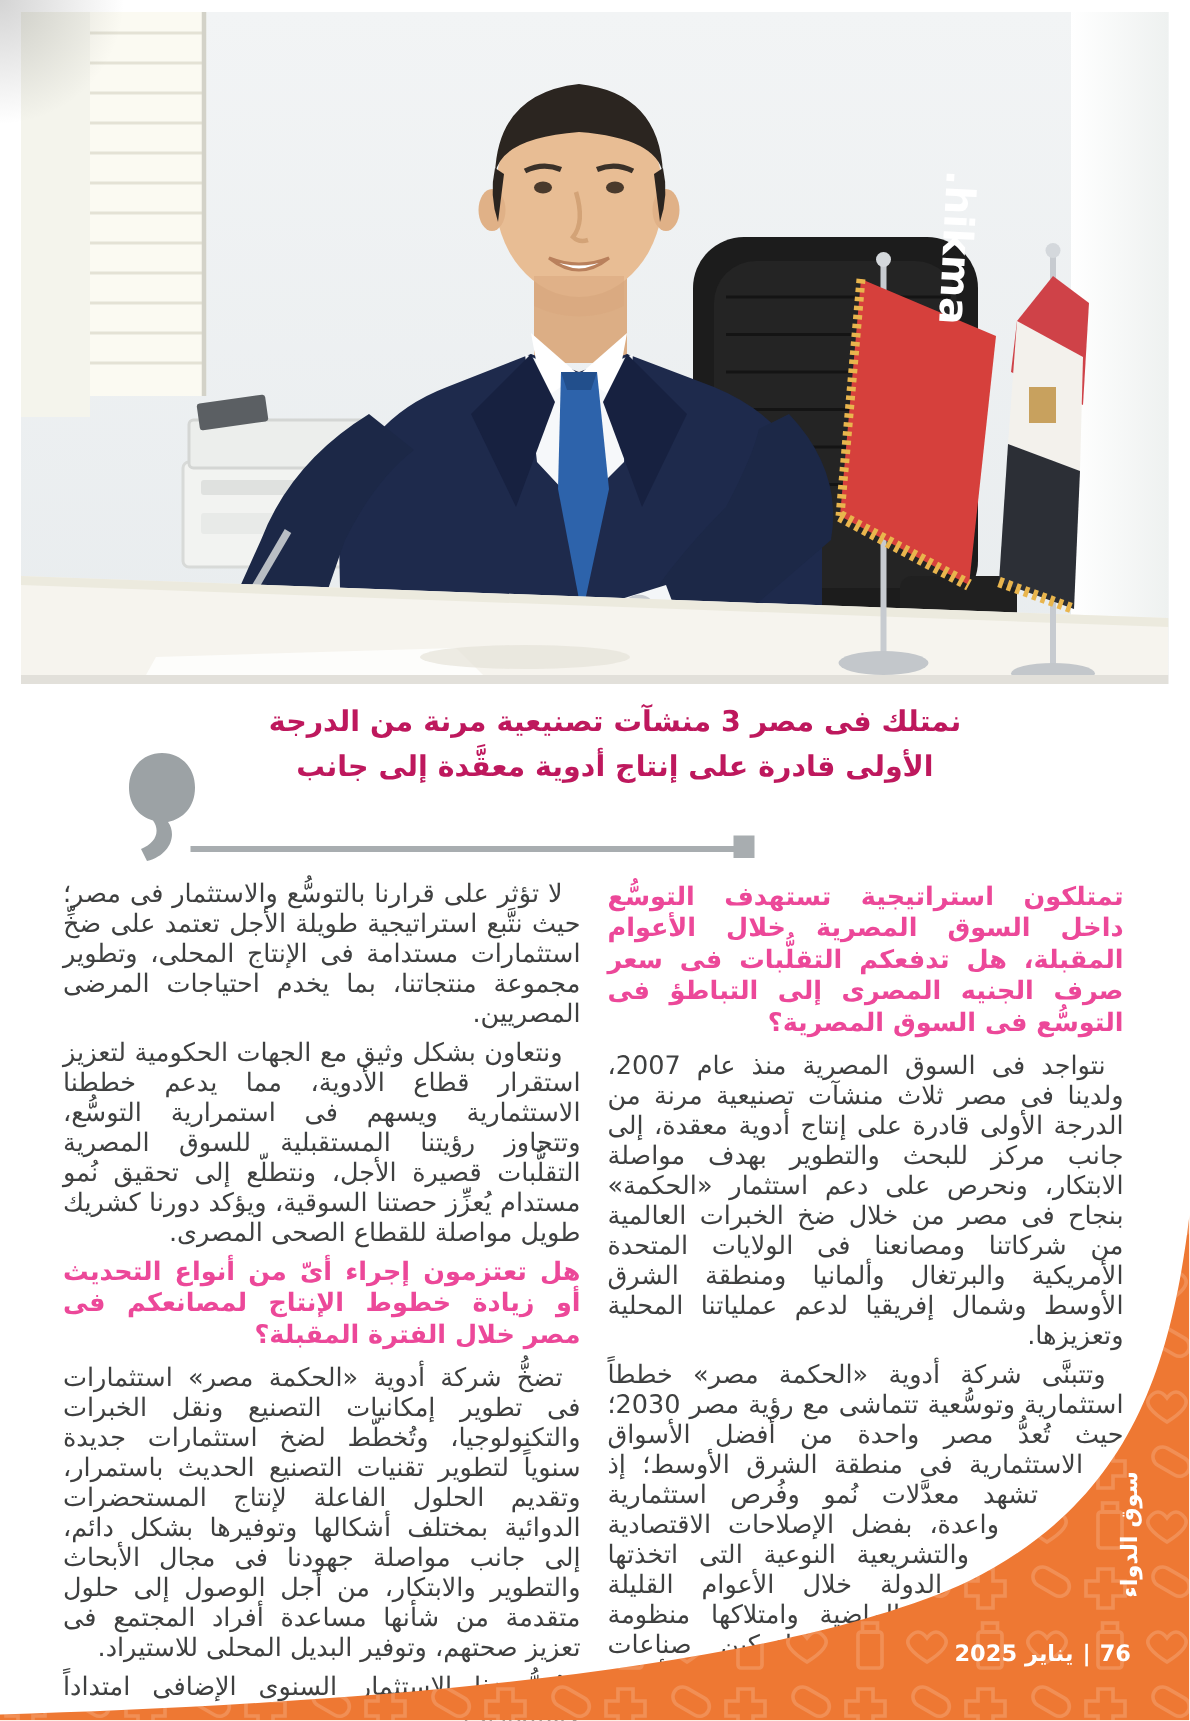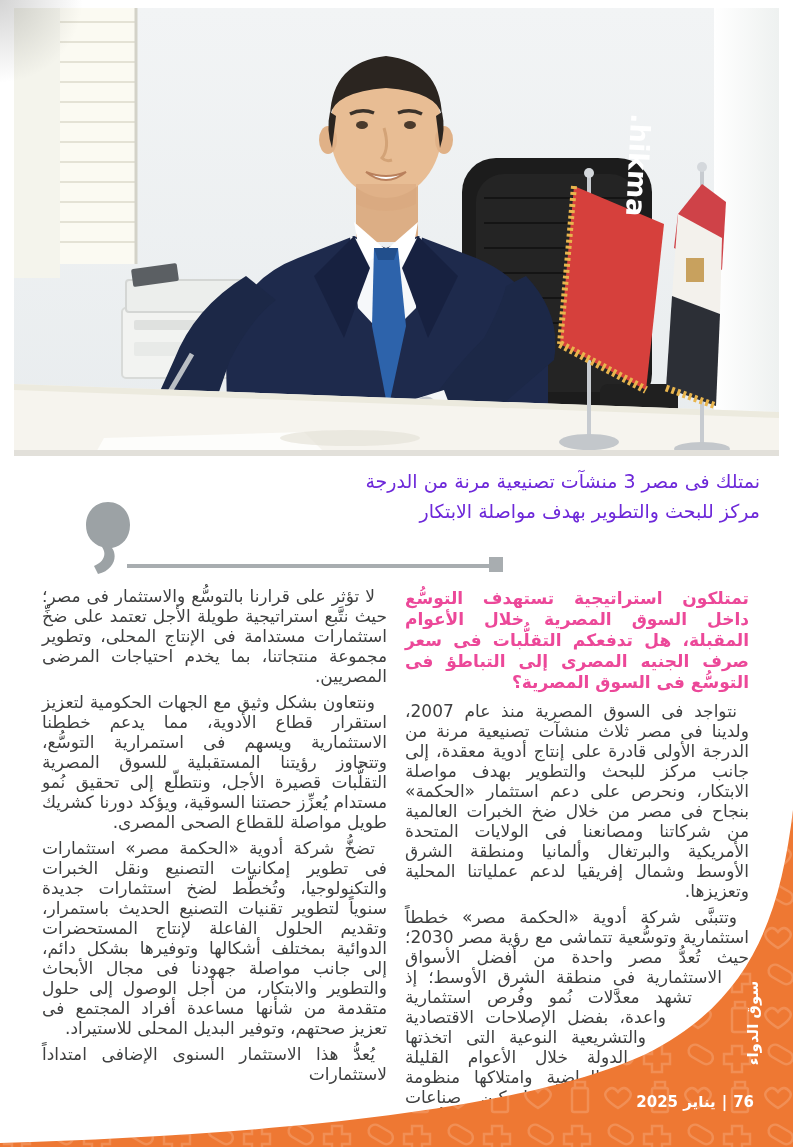--- a/index.html
+++ b/index.html
@@ -10,21 +10,21 @@
   }
   .corner-shade{
     position:absolute;left:0;top:0;width:90px;height:90px;
     background:radial-gradient(circle at 0 0, rgba(60,60,60,.22), rgba(60,60,60,0) 65%);
     pointer-events:none;
   }
   
   .photo-wrap{position:absolute;left:14px;top:8px;width:765px;height:448px;background:#eef1f2;}
   
   .quote-block{position:absolute;left:60px;top:466px;width:700px;direction:rtl;}
-  .quote-text{color:#6d28d9;font-weight:normal;font-size:19px;line-height:30px;}
+  .quote-text{color:#be185d;font-weight:bold;font-size:19px;line-height:30px;text-align:center;}
   .quote-mark{position:absolute;left:84px;top:500px;width:48px;height:76px;}
   .quote-rule{position:absolute;left:127px;top:564px;width:371px;height:4px;background:#a8adb0;}
   .quote-square{position:absolute;left:489px;top:557px;width:14px;height:15px;background:#a8adb0;}
   
   .columns{
     position:absolute;left:42px;top:586px;width:708px;height:540px;
     display:flex;flex-direction:row;direction:rtl;gap:18px;
   }
   .col{flex:1 1 0;direction:rtl;color:#3f4040;font-size:17px;line-height:20px;text-align:justify;}
   .para{margin:0 0 6px 0;text-indent:12px;}
@@ -191,21 +191,21 @@
 </div>
 
 <svg class="quote-mark" viewBox="0 0 48 76">
   <path d="M24,2 C37,2 46,12 46,25 C46,38 38,46 28,48 C34,56 30,70 14,74 L10,66 C20,62 23,54 18,47 C8,44 2,36 2,25 C2,12 11,2 24,2 Z" fill="#9ca2a5"></path>
 </svg>
 <div class="quote-rule"></div>
 <div class="quote-square"></div>
 <div class="quote-block">
   <div class="quote-text">
       <div>نمتلك فى مصر 3 منشآت تصنيعية مرنة من الدرجة</div>
-      <div>مركز للبحث والتطوير بهدف مواصلة الابتكار</div>
+      <div>الأولى قادرة على إنتاج أدوية معقَّدة إلى جانب</div>
     </div>
 </div>
 
 <div class="columns">
   <div class="col">
     <div class="curve-spacer cs0"></div>
     <div class="curve-spacer cs1"></div>
     <div class="curve-spacer cs2"></div>
     <div class="curve-spacer cs3"></div>
     <div class="curve-spacer cs4"></div>
@@ -215,20 +215,21 @@
         <p class="para question">تمتلكون استراتيجية تستهدف التوسُّع داخل السوق المصرية خلال الأعوام المقبلة، هل تدفعكم التقلُّبات فى سعر صرف الجنيه المصرى إلى التباطؤ فى التوسُّع فى السوق المصرية؟</p>
         <p class="para answer">نتواجد فى السوق المصرية منذ عام 2007، ولدينا فى مصر ثلاث منشآت تصنيعية مرنة من الدرجة الأولى قادرة على إنتاج أدوية معقدة، إلى جانب مركز للبحث والتطوير بهدف مواصلة الابتكار، ونحرص على دعم استثمار «الحكمة» بنجاح فى مصر من خلال ضخ الخبرات العالمية من شركاتنا ومصانعنا فى الولايات المتحدة الأمريكية والبرتغال وألمانيا ومنطقة الشرق الأوسط وشمال إفريقيا لدعم عملياتنا المحلية وتعزيزها.</p>
         <p class="para answer">وتتبنَّى شركة أدوية «الحكمة مصر» خططاً استثمارية وتوسُّعية تتماشى مع رؤية مصر 2030؛ حيث تُعدُّ مصر واحدة من أفضل الأسواق الاستثمارية فى منطقة الشرق الأوسط؛ إذ تشهد معدَّلات نُمو وفُرص استثمارية واعدة، بفضل الإصلاحات الاقتصادية والتشريعية النوعية التى اتخذتها الدولة خلال الأعوام القليلة الماضية وامتلاكها منظومة متكاملة لتمكين صناعات حيوية مثل صناعة الأدوية، مما يسهم فى تنويع الاقتصاد وتعزيز مرونته وتوفير فرص عمل للكفاءات المحلية المدرَّبة والمتمكّنة، ورغم التحديات المرتبطة بتقلُّبات سعر صرف الجنيه المصرى فإن التزامنا تجاه السوق المصرية يظل قوياً وثابتاً.</p>
         <p class="para answer">ندرك أن مثل هذه التقلُّبات قد تفرض ضغوطاً مالية وتشغيلية، ولكنها</p>
       </div>
   </div>
   <div class="col">
     <div>
         <p class="para answer">لا تؤثر على قرارنا بالتوسُّع والاستثمار فى مصر؛ حيث نتَّبع استراتيجية طويلة الأجل تعتمد على ضخِّ استثمارات مستدامة فى الإنتاج المحلى، وتطوير مجموعة منتجاتنا، بما يخدم احتياجات المرضى المصريين.</p>
         <p class="para answer">ونتعاون بشكل وثيق مع الجهات الحكومية لتعزيز استقرار قطاع الأدوية، مما يدعم خططنا الاستثمارية ويسهم فى استمرارية التوسُّع، وتتجاوز رؤيتنا المستقبلية للسوق المصرية التقلُّبات قصيرة الأجل، ونتطلّع إلى تحقيق نُمو مستدام يُعزِّز حصتنا السوقية، ويؤكد دورنا كشريك طويل مواصلة للقطاع الصحى المصرى.</p>
+        <p class="para question">هل تعتزمون إجراء أىّ من أنواع التحديث أو زيادة خطوط الإنتاج لمصانعكم فى مصر خلال الفترة المقبلة؟</p>
         <p class="para answer">تضخُّ شركة أدوية «الحكمة مصر» استثمارات فى تطوير إمكانيات التصنيع ونقل الخبرات والتكنولوجيا، وتُخطّط لضخ استثمارات جديدة سنوياً لتطوير تقنيات التصنيع الحديث باستمرار، وتقديم الحلول الفاعلة لإنتاج المستحضرات الدوائية بمختلف أشكالها وتوفيرها بشكل دائم، إلى جانب مواصلة جهودنا فى مجال الأبحاث والتطوير والابتكار، من أجل الوصول إلى حلول متقدمة من شأنها مساعدة أفراد المجتمع فى تعزيز صحتهم، وتوفير البديل المحلى للاستيراد.</p>
         <p class="para answer">يُعدُّ هذا الاستثمار السنوى الإضافى امتداداً لاستثمارات</p>
       </div>
   </div>
 </div>
 
 <svg class="swoosh" viewBox="0 0 793 1147">
   <defs>
     <pattern id="medpat" width="80" height="80" patternUnits="userSpaceOnUse">
       <g stroke="#ffffff" stroke-width="2.4" fill="none" opacity="0.17">

